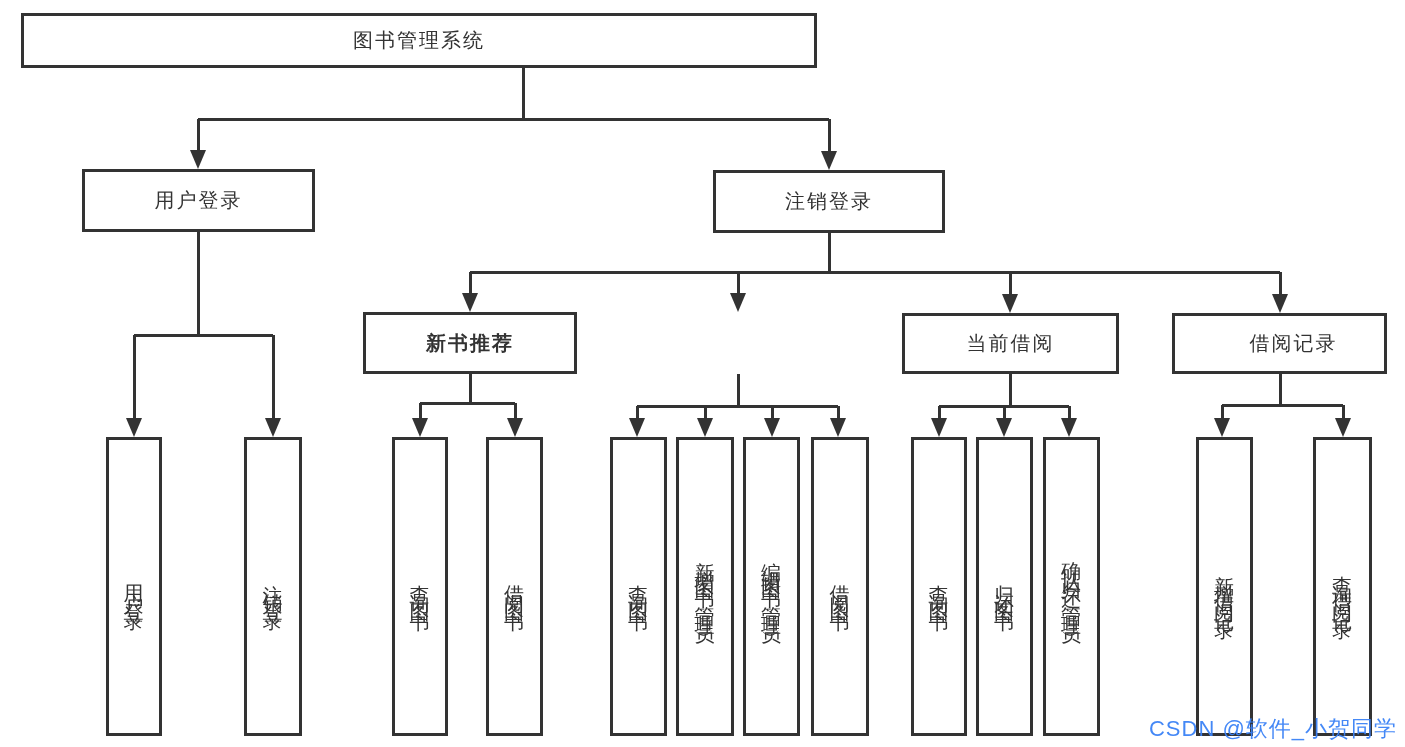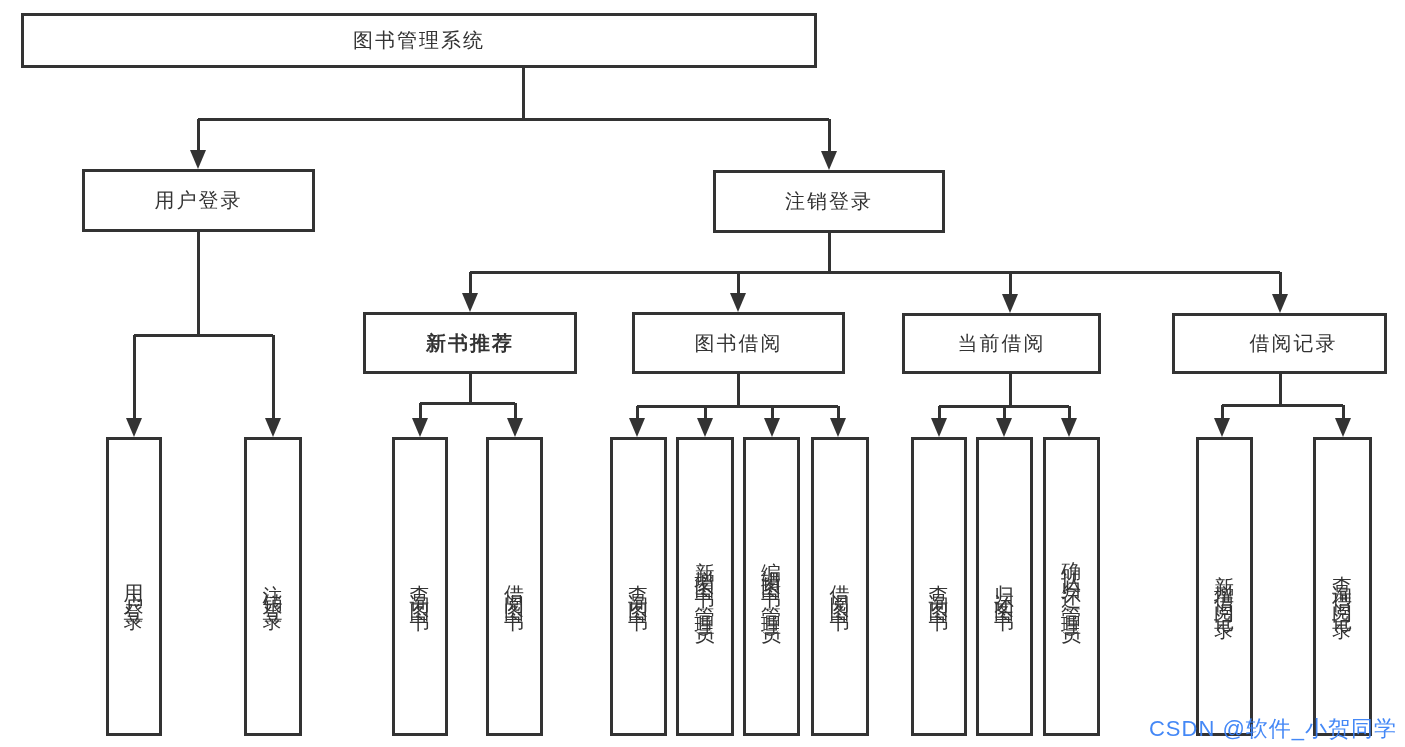--- a/index.html
+++ b/index.html
@@ -85,24 +85,21 @@
   <div class="node" style="left:82px;top:169px;width:233px;height:63px;">
     <span class="h-label">用户登录</span>
   </div>
   <div class="node" style="left:713px;top:170px;width:232px;height:63px;">
     <span class="h-label">注销登录</span>
   </div>
 
   <div class="node" style="left:363px;top:312px;width:214px;height:62px;font-weight:bold;">
     <span class="h-label">新书推荐</span>
   </div>
-  <div class="node" style="left:632px;top:312px;width:213px;height:62px;">
-    <span class="h-label">图书借阅</span>
-  </div>
-  <div class="node" style="left:902px;top:313px;width:199px;height:61px;">
+  <div class="node" style="left:902px;top:313px;width:217px;height:61px;">
     <span class="h-label">当前借阅</span>
   </div>
   <div class="node" style="left:1172px;top:313px;width:215px;height:61px;padding-left:28px;">
     <span class="h-label">借阅记录</span>
   </div>
 
   <div class="node leaf" style="left:106px;width:56px;">
     <span class="v-label">用户登录</span>
   </div>
   <div class="node leaf" style="left:244px;width:58px;">

